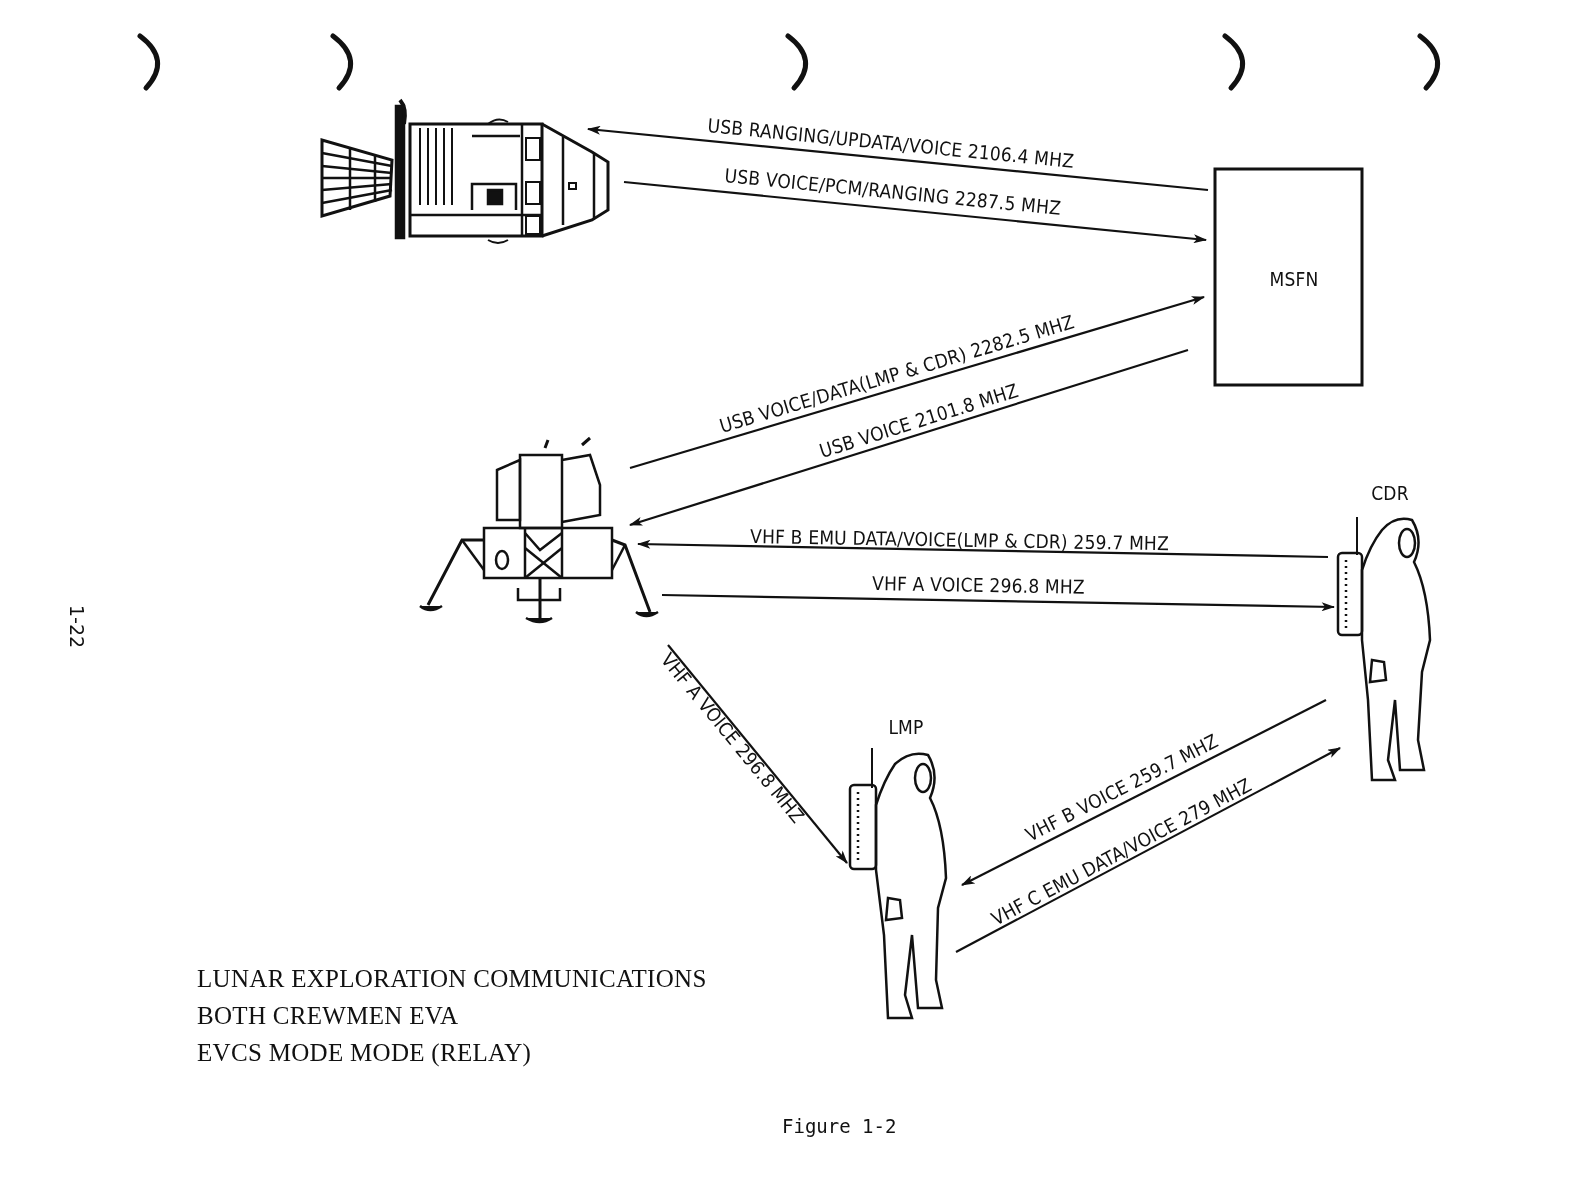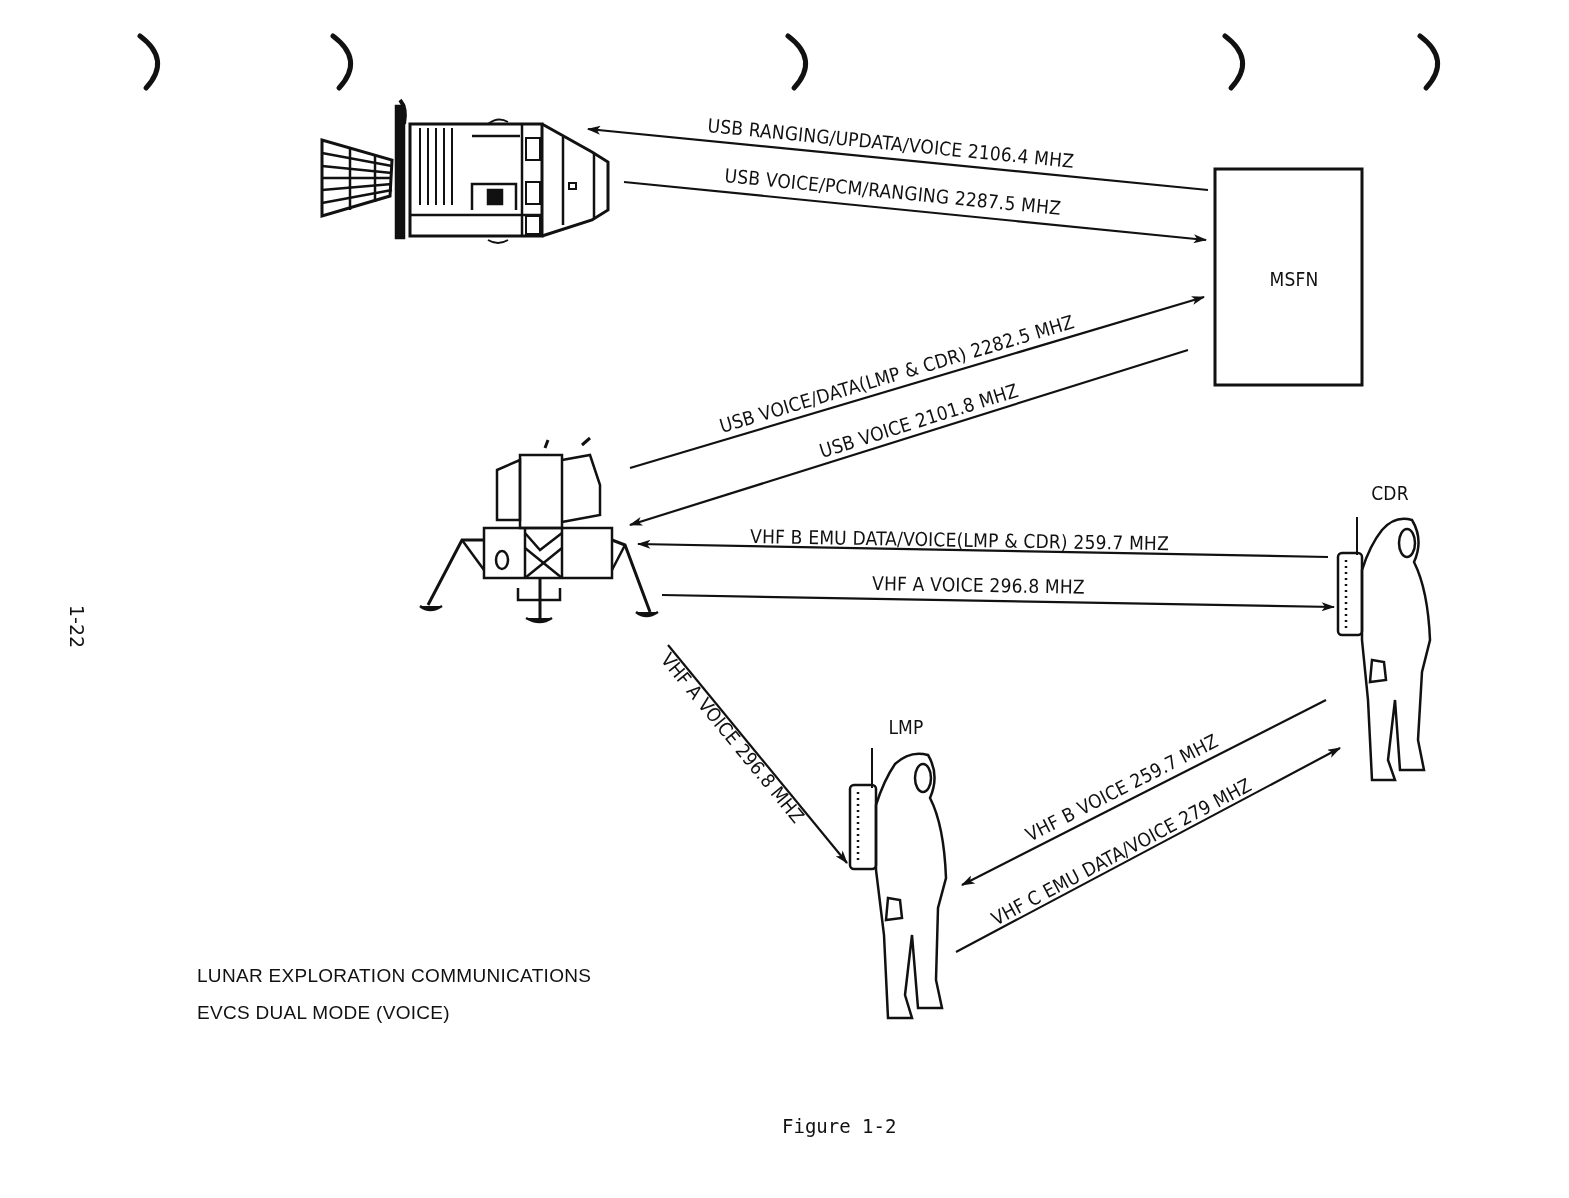--- a/index.html
+++ b/index.html
@@ -6,21 +6,21 @@
     body { width: 1569px; height: 1198px; position: relative; overflow: hidden;
            font-family: "DejaVu Sans Mono", monospace; color: #111; }
     #diagram { position: absolute; left: 0; top: 0; }
     .lbl { font-family: "DejaVu Sans", sans-serif; font-size: 19px; fill: #111;
            font-stretch: condensed; letter-spacing: 0.2px; }
     .page-num { position: absolute; left: 88px; top: 605px; font-family: "DejaVu Sans", sans-serif;
                 font-size: 19px; transform: rotate(90deg); transform-origin: left top; }
     .figure-cap { position: absolute; left: 782px; top: 1115px; font-family: "DejaVu Sans Mono", monospace;
                   font-size: 19px; }
     .notes { position: absolute; left: 197px; top: 965px; }
-    .notes div { font-family: Liberation Sans, sans-serif; font-size: 19px; height: 37px; letter-spacing: 0.3px; }
+    .notes div { font-family: Liberation Serif, serif; font-size: 25px; height: 37px; letter-spacing: 0.3px; }
   </style>
 </head>
 <body>
 
 <svg id="diagram" width="1569" height="1198" viewBox="0 0 1569 1198" xmlns="http://www.w3.org/2000/svg">
   <defs>
     <marker id="arrow" viewBox="0 0 12 8" refX="11" refY="4" markerWidth="14" markerHeight="9" orient="auto-start-reverse" markerUnits="userSpaceOnUse">
       <path d="M0,0 L12,4 L0,8 L3,4 Z" fill="#111"></path>
     </marker>
   </defs>
@@ -140,16 +140,17 @@
     <text class="lbl" transform="translate(660,660) rotate(50.6)">VHF A VOICE 296.8 MHZ</text>
     <text class="lbl" transform="translate(1030,842) rotate(-27)">VHF B VOICE 259.7 MHZ</text>
     <text class="lbl" transform="translate(996,926) rotate(-28)">VHF C EMU DATA/VOICE 279 MHZ</text>
   </g>
 </svg>
 
 <div class="page-num">1-22</div>
 
 <div class="notes">
   <div>LUNAR EXPLORATION COMMUNICATIONS</div>
-  <div>EVCS DUAL MODE (VOICE)</div>
+  <div>BOTH CREWMEN EVA</div>
+  <div>EVCS MODE MODE (RELAY)</div>
 </div>
 
 <div class="figure-cap">Figure 1-2</div>
 
 </body></html>

